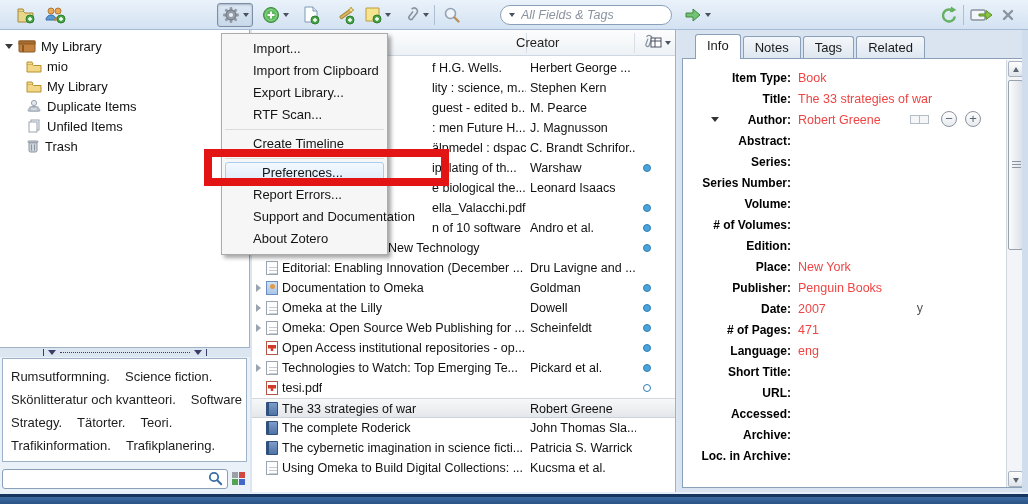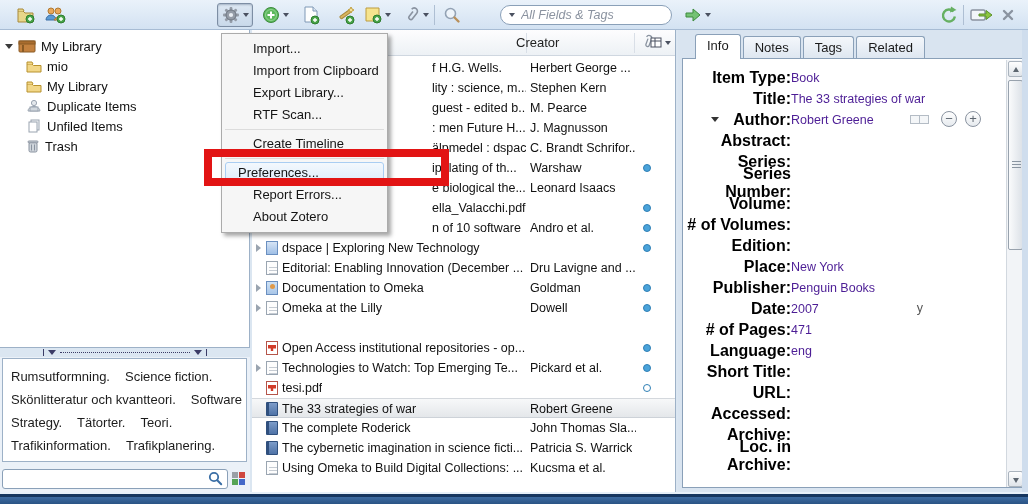--- a/index.html
+++ b/index.html
@@ -74,22 +74,22 @@
 
   
   .rightpane { position:absolute; left:678px; top:30px; width:350px; height:462px; background:#d9e4f0; }
   .tabs { position:absolute; left:5px; top:5px; height:24px; display:flex; align-items:flex-end; }
   .tab { height:23px; line-height:22px; padding:0 11px; margin-right:2px; font-size:13px; color:#1a1a1a;
     border:1px solid #8aa0b8; border-bottom:none; border-radius:3px 3px 0 0; background:linear-gradient(#f4f7fb,#dde6f0); }
   .tab.active { background:#fff; height:25px; position:relative; z-index:2;margin-left:12px; }
   .infobox { position:absolute; left:4px; top:28px; width:343px; height:430px; background:#fff; border:1px solid #8aa0b8; overflow:hidden; }
   .fields { position:absolute; left:2px; top:8px; width:310px; }
   .frow { position:relative; height:21px; display:flex; align-items:center; }
-  .flabel { width:106px; text-align:right; font-weight:bold; color:#000; font-size:16px; flex:none; }
-  .fvalue { font-size:12.5px; color:#4c1d95; white-space:nowrap; }
+  .flabel { width:106px; text-align:right; font-weight:bold; color:#000; font-size:12px; flex:none; }
+  .fvalue { margin-left:7px; font-size:12.5px; color:#ef4444; white-space:nowrap; }
   .authtwisty { position:absolute; left:26px; top:8px; width:0; height:0; border-top:5px solid #333; border-left:4px solid transparent; border-right:4px solid transparent; }
   .dualfield { position:absolute; right:66px; top:6px; width:19px; height:9px; border:1px solid #b4bcc5; background:#f4f6f8; }
   .dualfield::after { content:""; position:absolute; left:8px; top:0; width:1px; height:7px; background:#b4bcc5; }
   .circbtn { position:absolute; top:2px; width:16px; height:16px; border-radius:50%; border:1px solid #8a93a0;
     background:linear-gradient(#fefefe,#e7ebef); color:#5d6670; text-align:center; line-height:14px; font-size:13px; }
   .minusbtn { right:38px; } .minusbtn::after { content:"−"; }
   .plusbtn { right:14px; } .plusbtn::after { content:"+"; }
   .yhint { position:absolute; right:72px; top:3px; color:#555; font-size:12.5px; }
 
   .vscroll { position:absolute; right:1px; top:1px; width:17px; height:428px; background:#f2f4f7; border-left:1px solid #d2d8df; }
@@ -97,21 +97,21 @@
   .sbtn.up { top:1px; } .sbtn.down { bottom:1px; }
   .arr-up { position:absolute; left:4px; top:5px; width:0; height:0; border-left:3.5px solid transparent; border-right:3.5px solid transparent; border-bottom:5px solid #5d6670; }
   .arr-dn { position:absolute; left:4px; top:6px; width:0; height:0; border-left:3.5px solid transparent; border-right:3.5px solid transparent; border-top:5px solid #5d6670; }
   .sthumb { position:absolute; left:1px; top:20px; width:15px; height:170px; background:linear-gradient(90deg,#fafbfc,#dde2e8); border:1px solid #98a2ad; border-radius:2px; }
   .sthumb::after { content:""; position:absolute; left:3px; top:80px; width:9px; height:1px; background:#8a95a1; box-shadow:0 3px 0 #8a95a1, 0 6px 0 #8a95a1; }
 
   
   .menu { position:absolute; left:221px; top:33px; width:167px; z-index:50; background:#f6f6f6;
     border:1px solid #ababab; box-shadow:3px 3px 4px rgba(0,0,0,.35); padding:4px 1px; }
   .mi { height:22px; line-height:22px; padding-left:30px; color:#141414; font-size:13px; white-space:nowrap; }
-  .mi.hover { background:linear-gradient(#f3f8fd,#dcebfa); border:1px solid #a9cdf2; border-radius:3px; line-height:20px; height:22px; margin:0 2px; padding-left:12px; }
+  .mi.hover { background:linear-gradient(#f3f8fd,#dcebfa); border:1px solid #a9cdf2; border-radius:3px; line-height:20px; height:22px; margin:0 2px; padding-left:36px; }
   .msep { height:1px; background:#dcdcdc; margin:3px 2px; }
 
   
   .redbox { position:absolute; left:204px; top:149px; width:245px; height:37px; border:8px solid #e21414; z-index:60; }
 
   
   .bottomstrip { position:absolute; left:0; top:492px; width:1028px; height:12px;
     background:linear-gradient(#e7f0f9 0 2px, #16365f 2px 5px, #3d6ba1 5px, #2a5384 100%); }
   .rightedge { position:absolute; left:1022px; top:30px; width:6px; height:462px; background:#cfdded; }
 
@@ -442,20 +442,27 @@
           <span class="c">Goldman</span>
           <span class="dot"></span>
         </div>
       <div class="lr" style="top:240px">
           <span class="exp"></span>
           <span class="icon ic-doc"></span>
           <span class="t">Omeka at the Lilly</span>
           <span class="c">Dowell</span>
           <span class="dot"></span>
         </div>
+      <div class="lr" style="top:260px">
+          <span class="exp"></span>
+          <span class="icon ic-doc"></span>
+          <span class="t">Omeka: Open Source Web Publishing for ...</span>
+          <span class="c">Scheinfeldt</span>
+          <span class="dot"></span>
+        </div>
       <div class="lr" style="top:280px">
           <span class="icon ic-pdf"></span>
           <span class="t">Open Access institutional repositories - op...</span>
           <span class="dot"></span>
         </div>
       <div class="lr" style="top:300px">
           <span class="exp"></span>
           <span class="icon ic-doc"></span>
           <span class="t">Technologies to Watch: Top Emerging Te...</span>
           <span class="c">Pickard et al.</span>
@@ -596,20 +603,21 @@
   <div class="menu">
     <div class="mi">Import...</div>
     <div class="mi">Import from Clipboard</div>
     <div class="mi">Export Library...</div>
     <div class="mi">RTF Scan...</div>
     <div class="msep"></div>
     <div class="mi">Create Timeline</div>
     <div class="msep"></div>
     <div class="mi hover">Preferences...</div>
     <div class="mi">Report Errors...</div>
+    <div class="mi">Support and Documentation</div>
     <div class="mi">About Zotero</div>
   </div>
 
   <div class="redbox"></div>
 
   <div class="rightedge"></div>
   <div class="bottomstrip"></div>
 
 </div>
 

